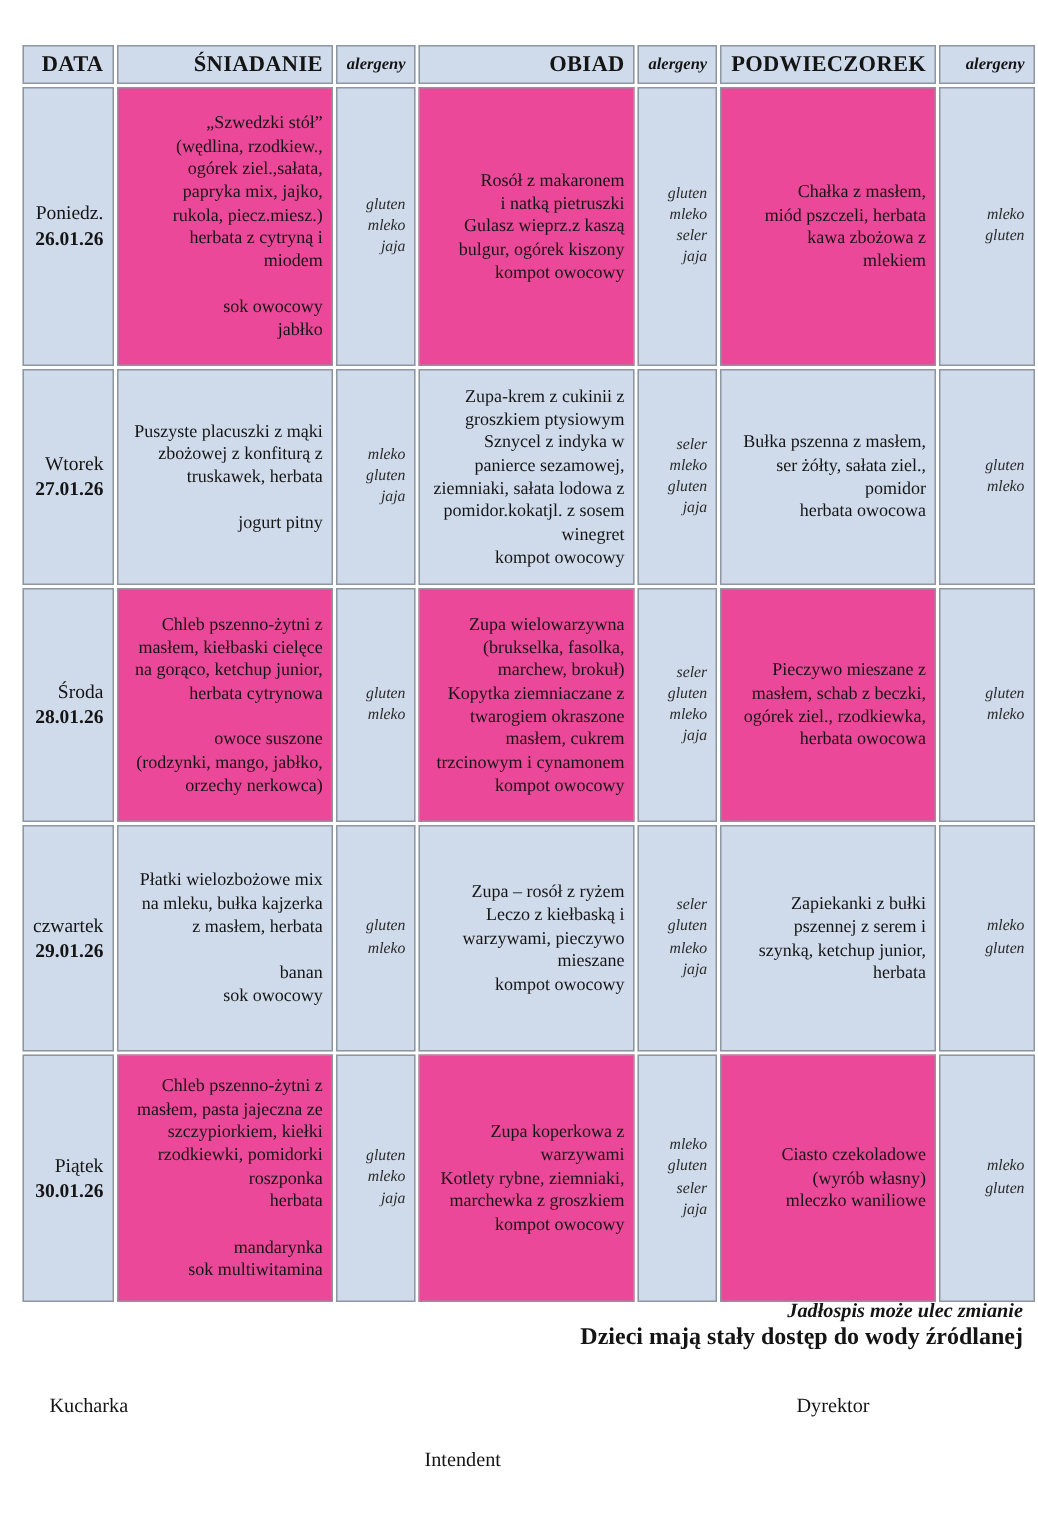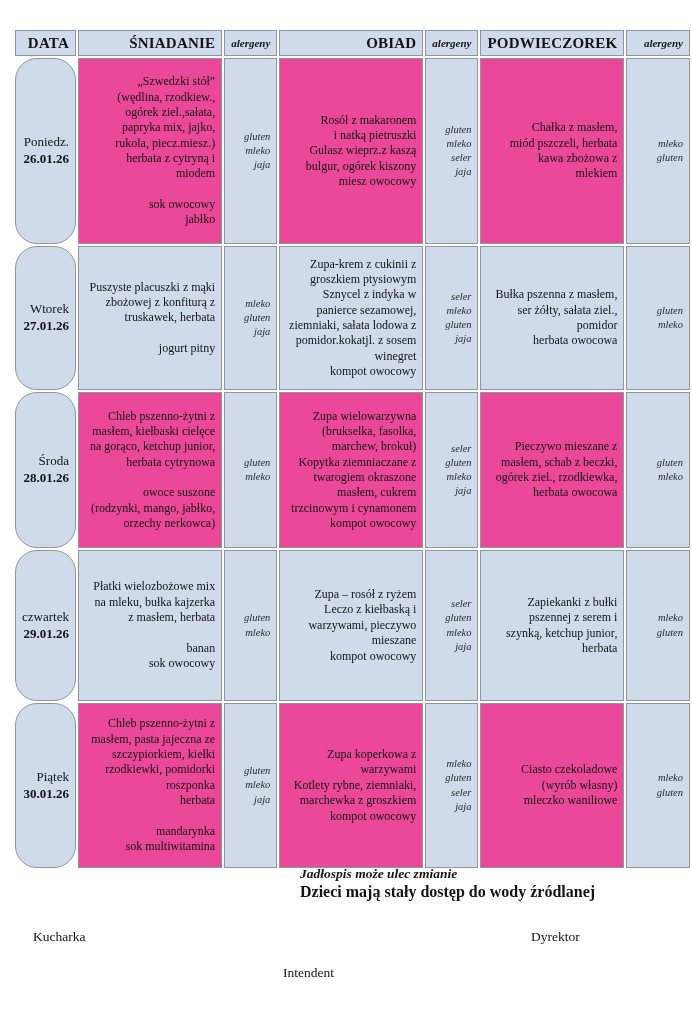--- a/index.html
+++ b/index.html
@@ -43,28 +43,28 @@
     white-space: pre-line;
   }
   tr.row-white td.menu { background: #ec4899; }
   td.allerg {
     font-size: 10.5px;
     font-style: italic;
     line-height: 1.35;
     white-space: pre-line;
     color: #2a2a2a;
   }
-  td.datecell { font-size: 13px; line-height: 1.3; border-radius: 22px; }
+  td.datecell { font-size: 13px; line-height: 1.3; }
   .date-num { font-weight: bold; }
   .notes {
     position: absolute;
     top: 866px;
     left: 300px;
     width: 382px;
-    text-align: left;
+    text-align: right;
   }
   .note-italic { font-size: 13.5px; font-weight: bold; font-style: italic; line-height: 1.2; }
   .note-bold { font-size: 16px; font-weight: bold; line-height: 1.2; }
   .signatures {
     position: absolute;
     top: 929px;
     left: 0;
     width: 692px;
     height: 20px;
     font-size: 13.5px;
@@ -116,21 +116,21 @@
 
 sok owocowy
 jabłko</td>
       <td class="allerg">gluten
 mleko
 jaja</td>
       <td class="menu">Rosół z makaronem
 i natką pietruszki
 Gulasz wieprz.z kaszą
 bulgur, ogórek kiszony
-miesz owocowy</td>
+kompot owocowy</td>
       <td class="allerg">gluten
 mleko
 seler
 jaja</td>
       <td class="menu">Chałka z masłem,
 miód pszczeli, herbata
 kawa zbożowa z
 mlekiem</td>
       <td class="allerg">mleko
 gluten</td>

